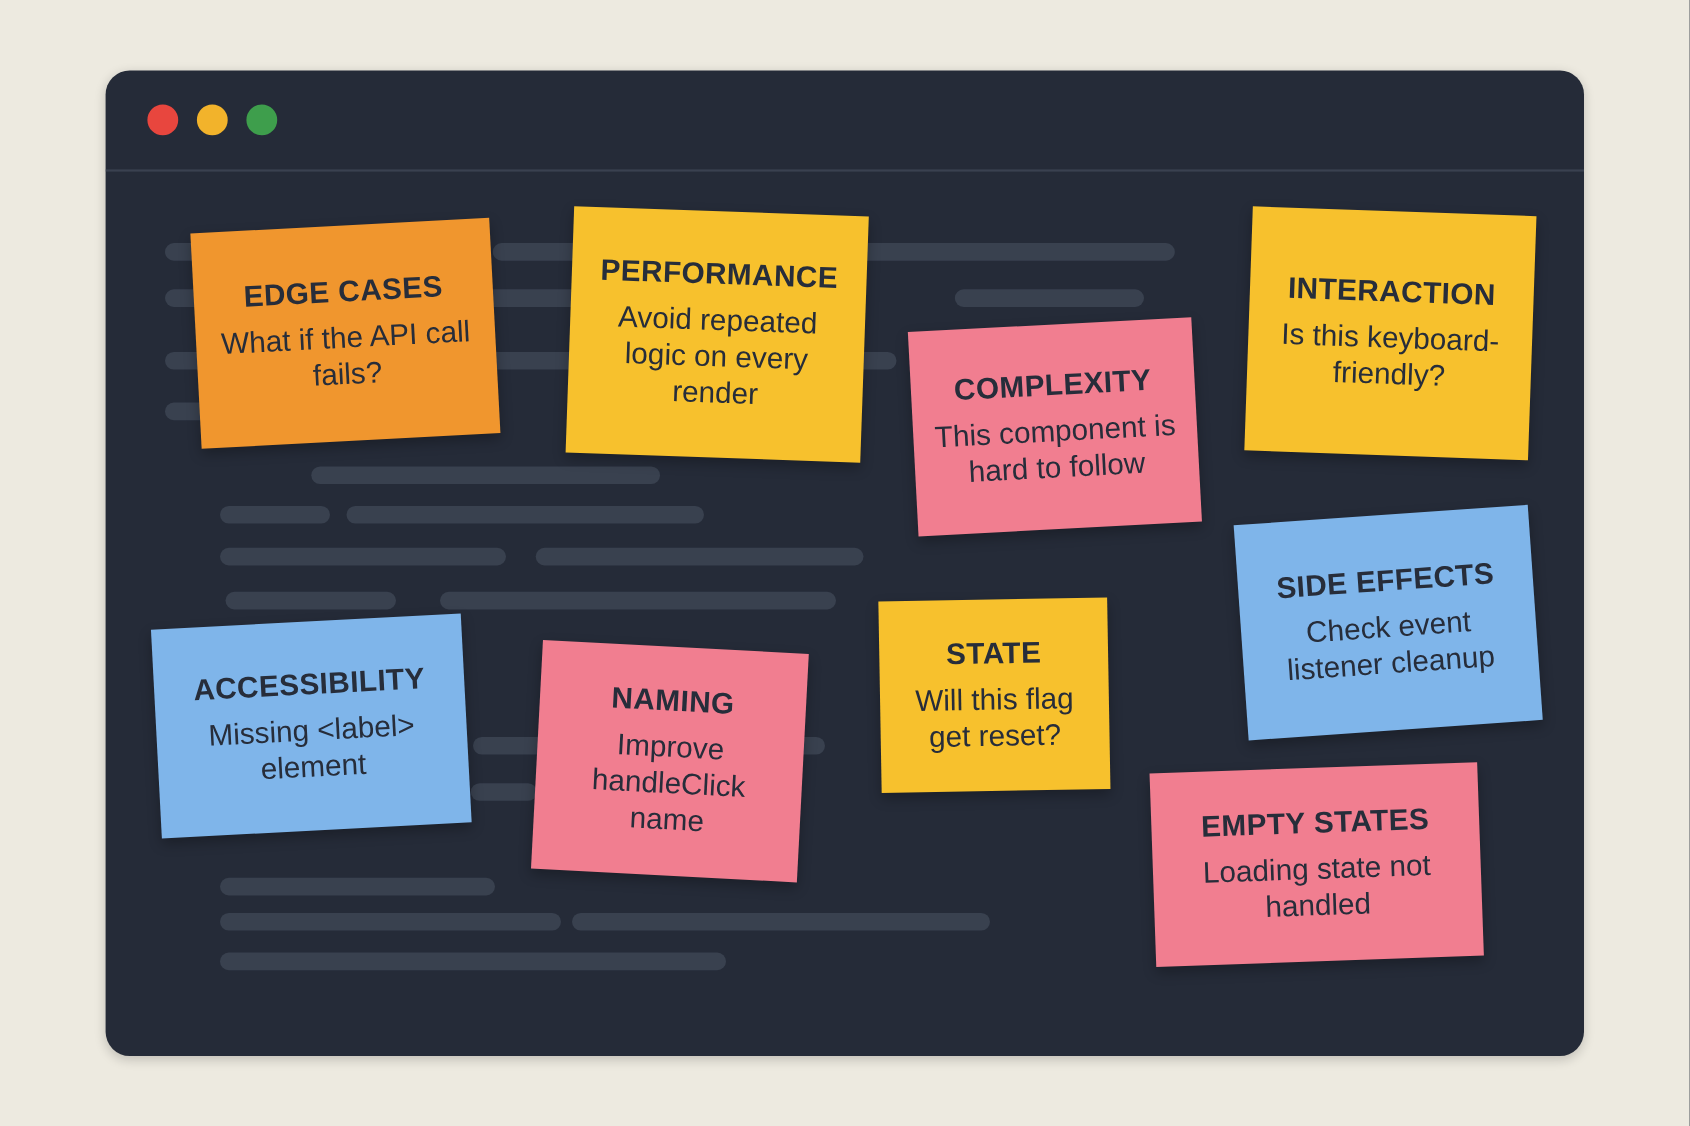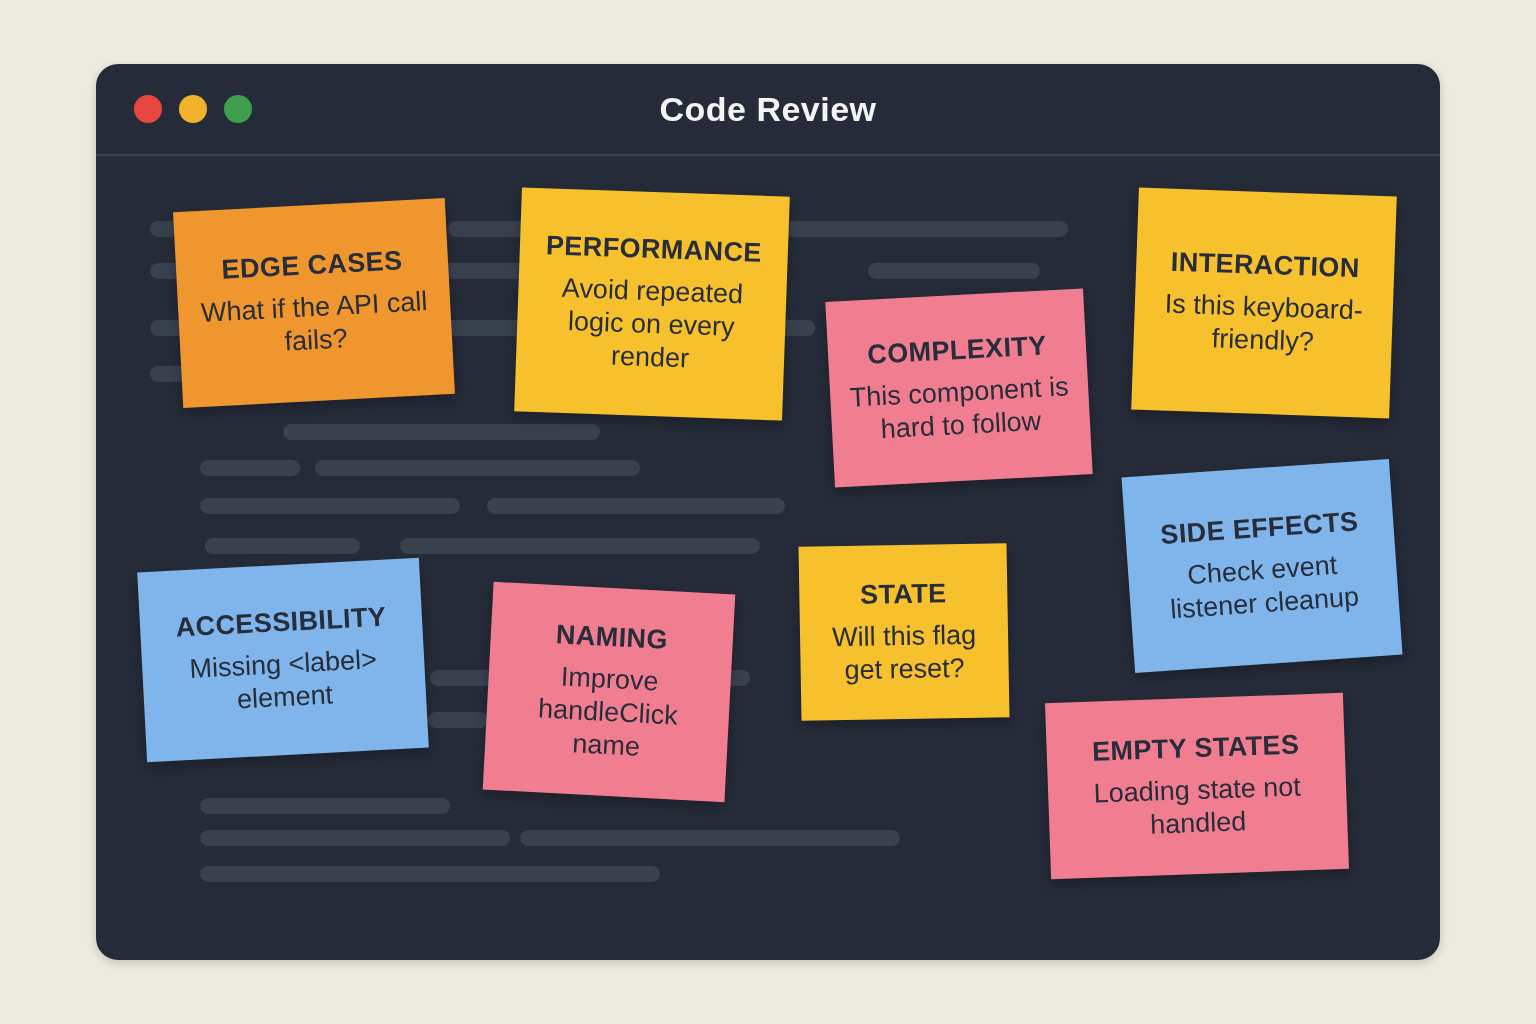--- a/index.html
+++ b/index.html
@@ -70,21 +70,20 @@
 </style>
 </head>
 <body>
 
 <div class="window">
 
   <div class="titlebar">
     <span class="dot dot-close" style="background: rgb(232, 70, 62);"></span>
     <span class="dot dot-minimize" style="background: rgb(242, 179, 43);"></span>
     <span class="dot dot-zoom" style="background: rgb(62, 158, 76);"></span>
-    <div class="window-title">Code Review</div>
   </div>
 
   <div class="codeline" style="left:54px;  top:157px; width:290px;"></div>
   <div class="codeline" style="left:352px; top:157px; width:620px;"></div>
   <div class="codeline" style="left:54px;  top:199px; width:380px;"></div>
   <div class="codeline" style="left:772px; top:199px; width:172px;"></div>
   <div class="codeline" style="left:54px;  top:256px; width:665px;"></div>
   <div class="codeline" style="left:54px;  top:302px; width:295px;"></div>
   <div class="codeline" style="left:187px; top:360px; width:317px;"></div>
   <div class="codeline" style="left:104px; top:396px; width:100px;"></div>

